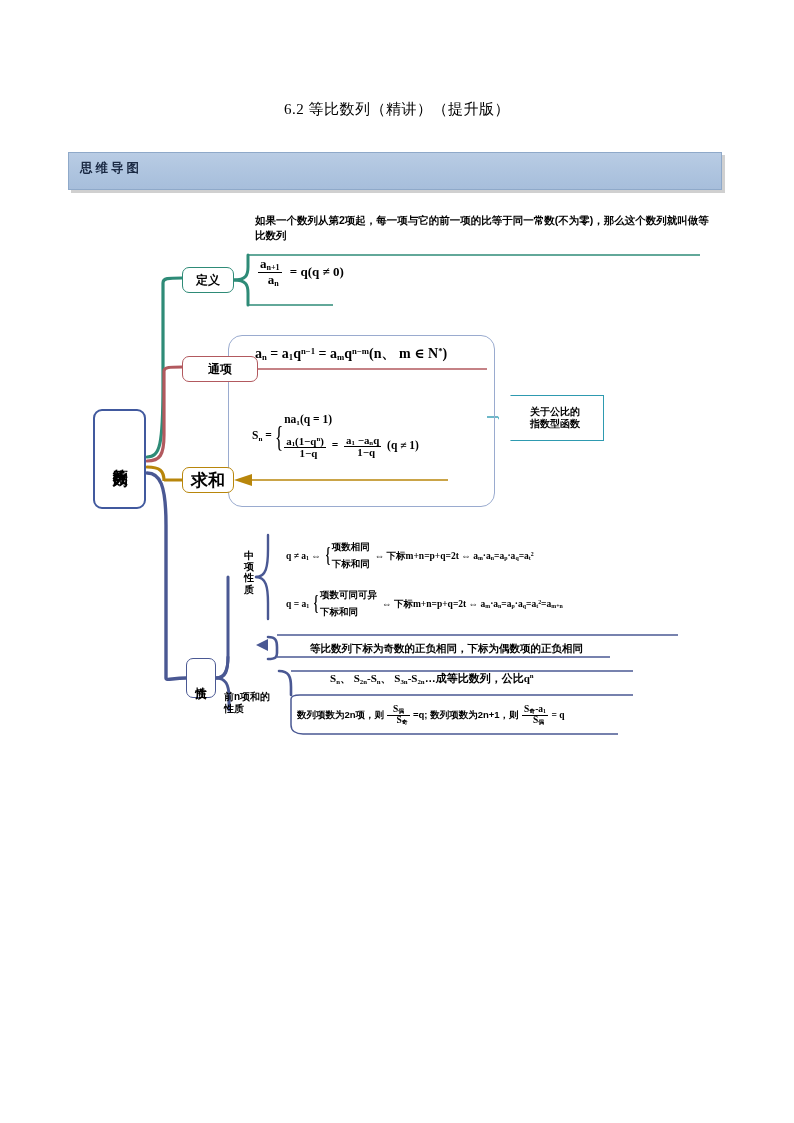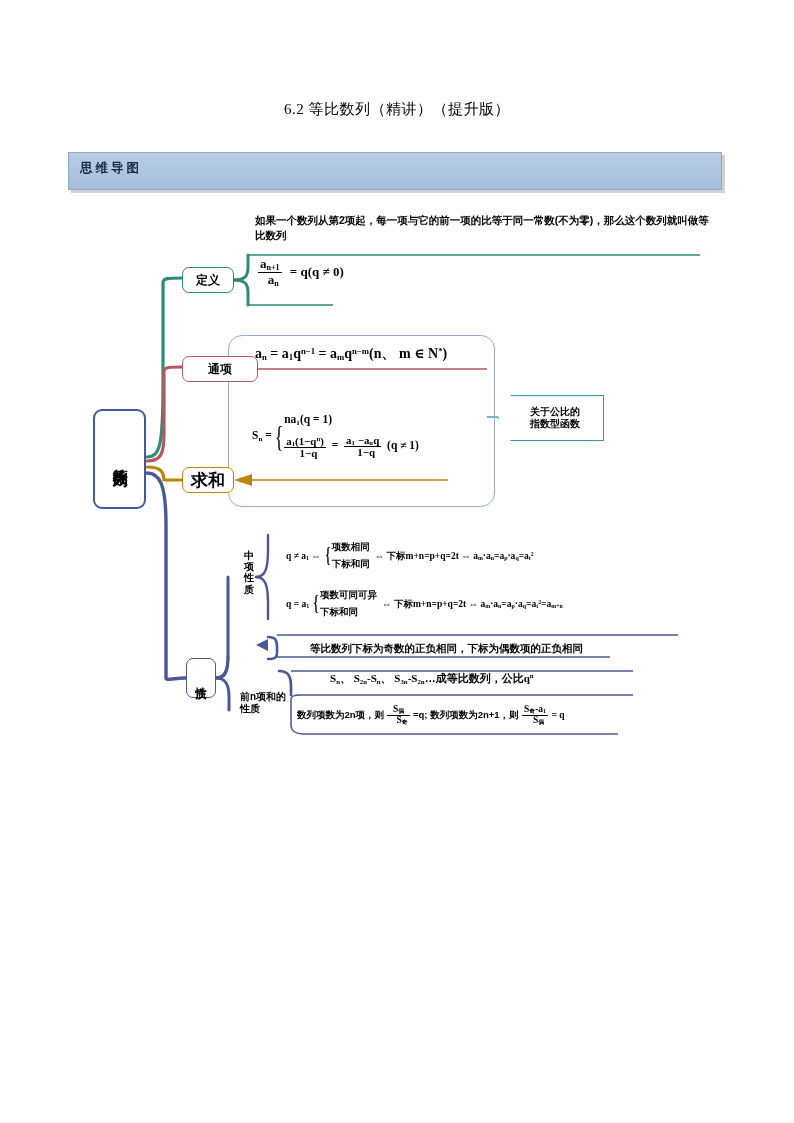--- a/index.html
+++ b/index.html
@@ -77,21 +77,21 @@
     position:absolute;left:240px;top:345px;width:18px;
     font-size:10px;font-weight:bold;line-height:1.12;
     font-family:"Liberation Sans","DejaVu Sans",sans-serif;
     color:#000;text-align:center;
   }
   
   #label-qiannxiang{
     position:absolute;left:224px;top:486px;width:54px;
     font-size:10px;font-weight:bold;line-height:1.15;
     font-family:"Liberation Sans","DejaVu Sans",sans-serif;
-    color:#000;text-align:left;margin-left:16px;
+    color:#000;text-align:left;
   }
 
   
   .formula-panel{
     position:absolute;left:228px;top:130px;width:265px;height:170px;
     border:1px solid #9aabcf;border-radius:14px;background:transparent;
   }
 
   
   #callout{

